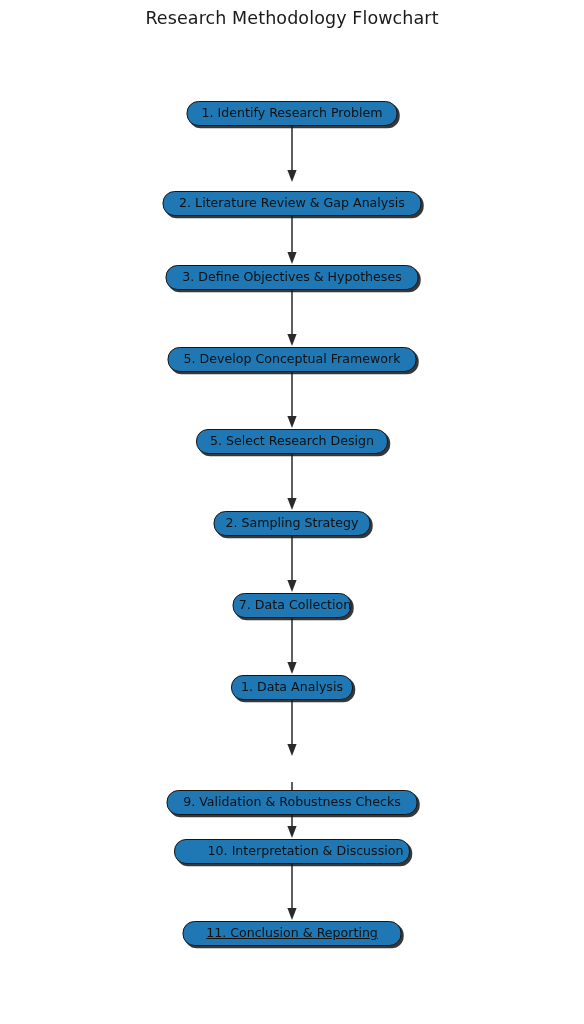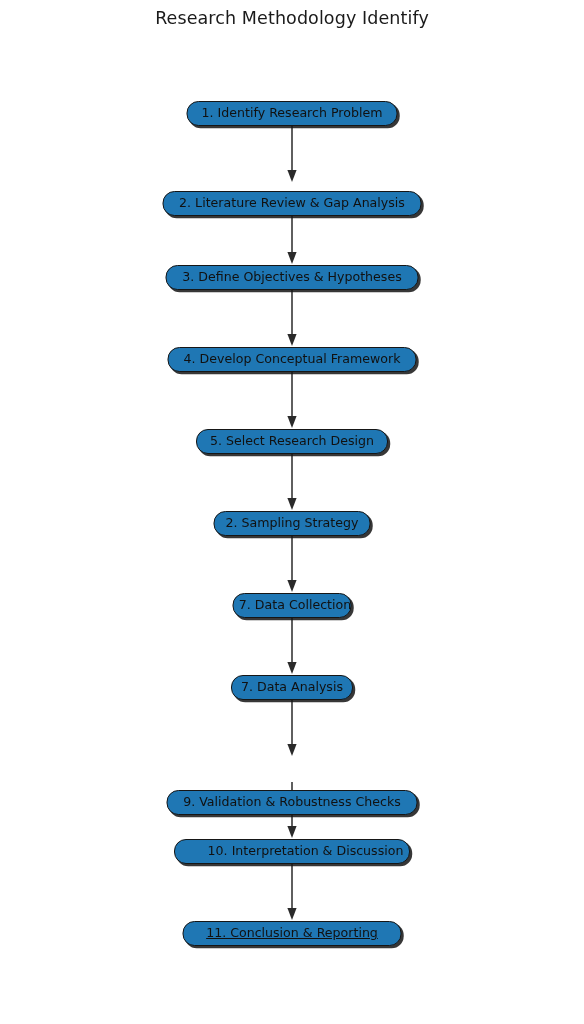--- a/index.html
+++ b/index.html
@@ -61,21 +61,21 @@
     position: absolute;
     left: 50%;
     transform: translateX(-50%);
     width: 16px;
   }
   .edge svg { display: block; overflow: visible; }
 </style>
 </head>
 <body>
 
-<div class="chart-title">Research Methodology Identify</div>
+<div class="chart-title">Research Methodology Flowchart</div>
 
 <div class="flow-canvas">
 
   <div class="edge" style="top:126px;height:57px;">
     <svg width="16" height="57" viewBox="0 0 16 57">
       <line x1="8" y1="0" x2="8" y2="46" stroke="#2a2a2a" stroke-width="1.5"></line>
       <polygon points="8,56 3.4,44 12.6,44" fill="#2a2a2a"></polygon>
     </svg>
   </div>
   <div class="edge" style="top:208px;height:57px;">
@@ -129,22 +129,22 @@
   <div class="edge" style="top:864px;height:57px;">
     <svg width="16" height="57" viewBox="0 0 16 57">
       <line x1="8" y1="0" x2="8" y2="46" stroke="#2a2a2a" stroke-width="1.5"></line>
       <polygon points="8,56 3.4,44 12.6,44" fill="#2a2a2a"></polygon>
     </svg>
   </div>
 
   <div class="node" style="top: 101px; width: 211px;">1. Identify Research Problem</div>
   <div class="node" style="top: 191px; width: 259px;">2. Literature Review &amp; Gap Analysis</div>
   <div class="node" style="top: 265px; width: 253px;">3. Define Objectives &amp; Hypotheses</div>
-  <div class="node" style="top: 347px; width: 249px;">4. Develop Conceptual Framework</div>
+  <div class="node" style="top: 347px; width: 249px;">5. Develop Conceptual Framework</div>
   <div class="node" style="top: 429px; width: 192px;">5. Select Research Design</div>
   <div class="node" style="top: 511px; width: 157px;">2. Sampling Strategy</div>
   <div class="node" style="top: 593px; width: 119px; padding-left: 15px;">7. Data Collection</div>
-  <div class="node" style="top: 675px; width: 122px;">7. Data Analysis</div>
+  <div class="node" style="top: 675px; width: 122px;">1. Data Analysis</div>
   <div class="node" style="top: 757px; width: 251px; margin-top: 33px;">9. Validation &amp; Robustness Checks</div>
   <div class="node" style="top: 839px; width: 236px; padding-left: 36px;">10. Interpretation &amp; Discussion</div>
   <div class="node" style="top: 921px; width: 219px; text-decoration: underline;">11. Conclusion &amp; Reporting</div>
 
 </div>
 
 </body></html>

